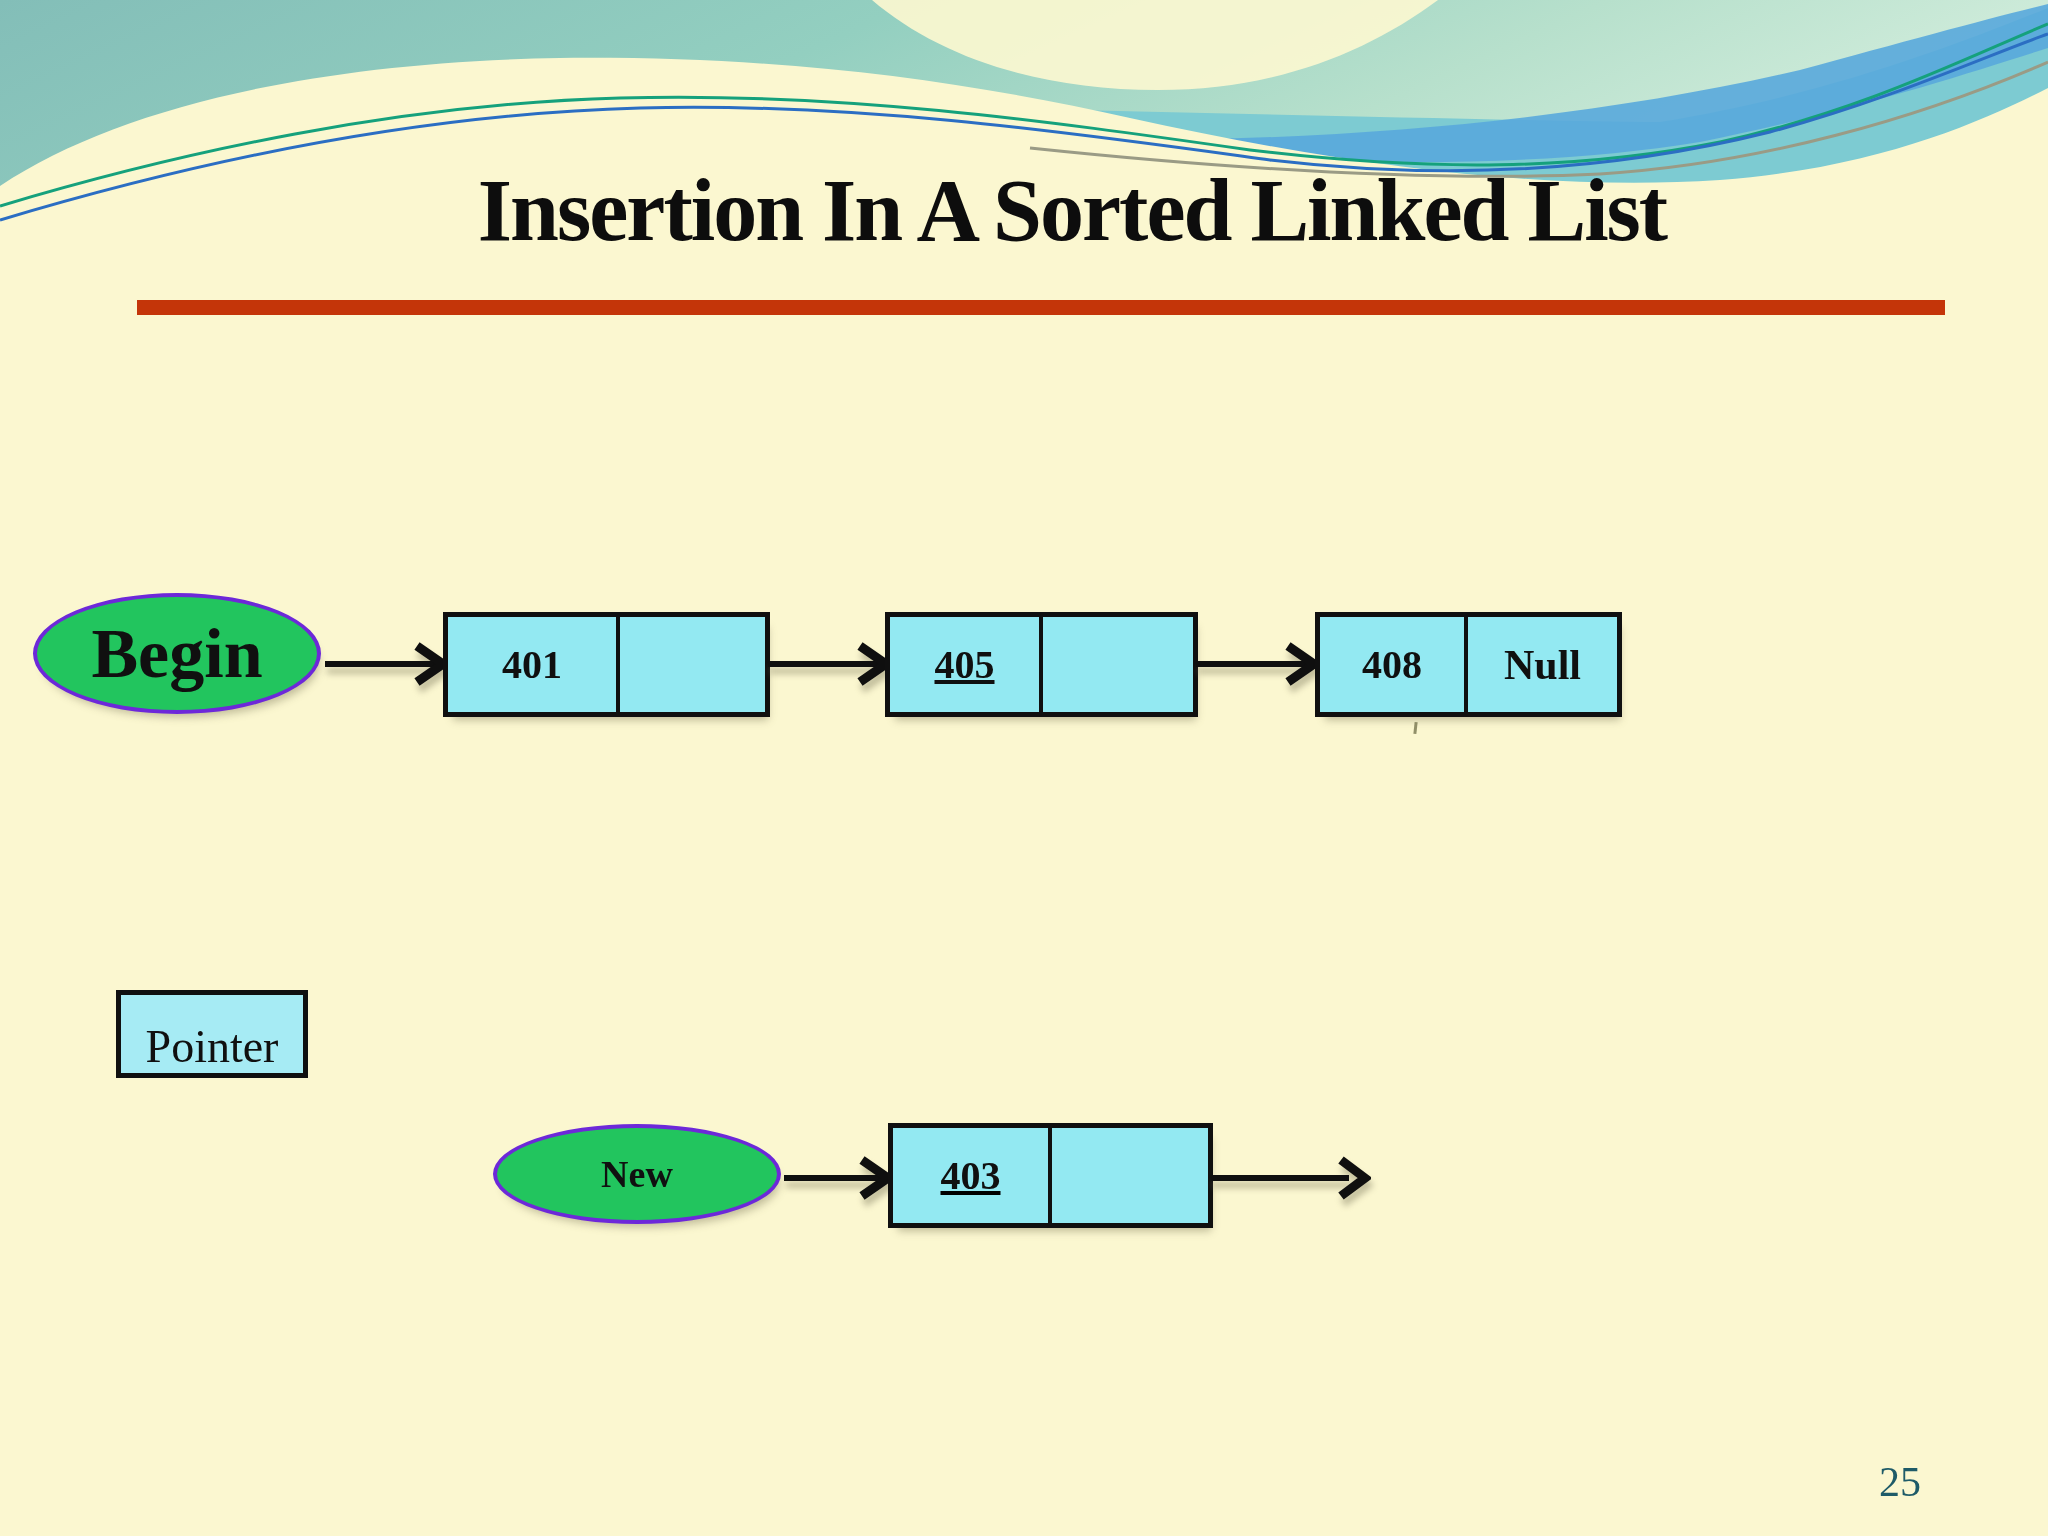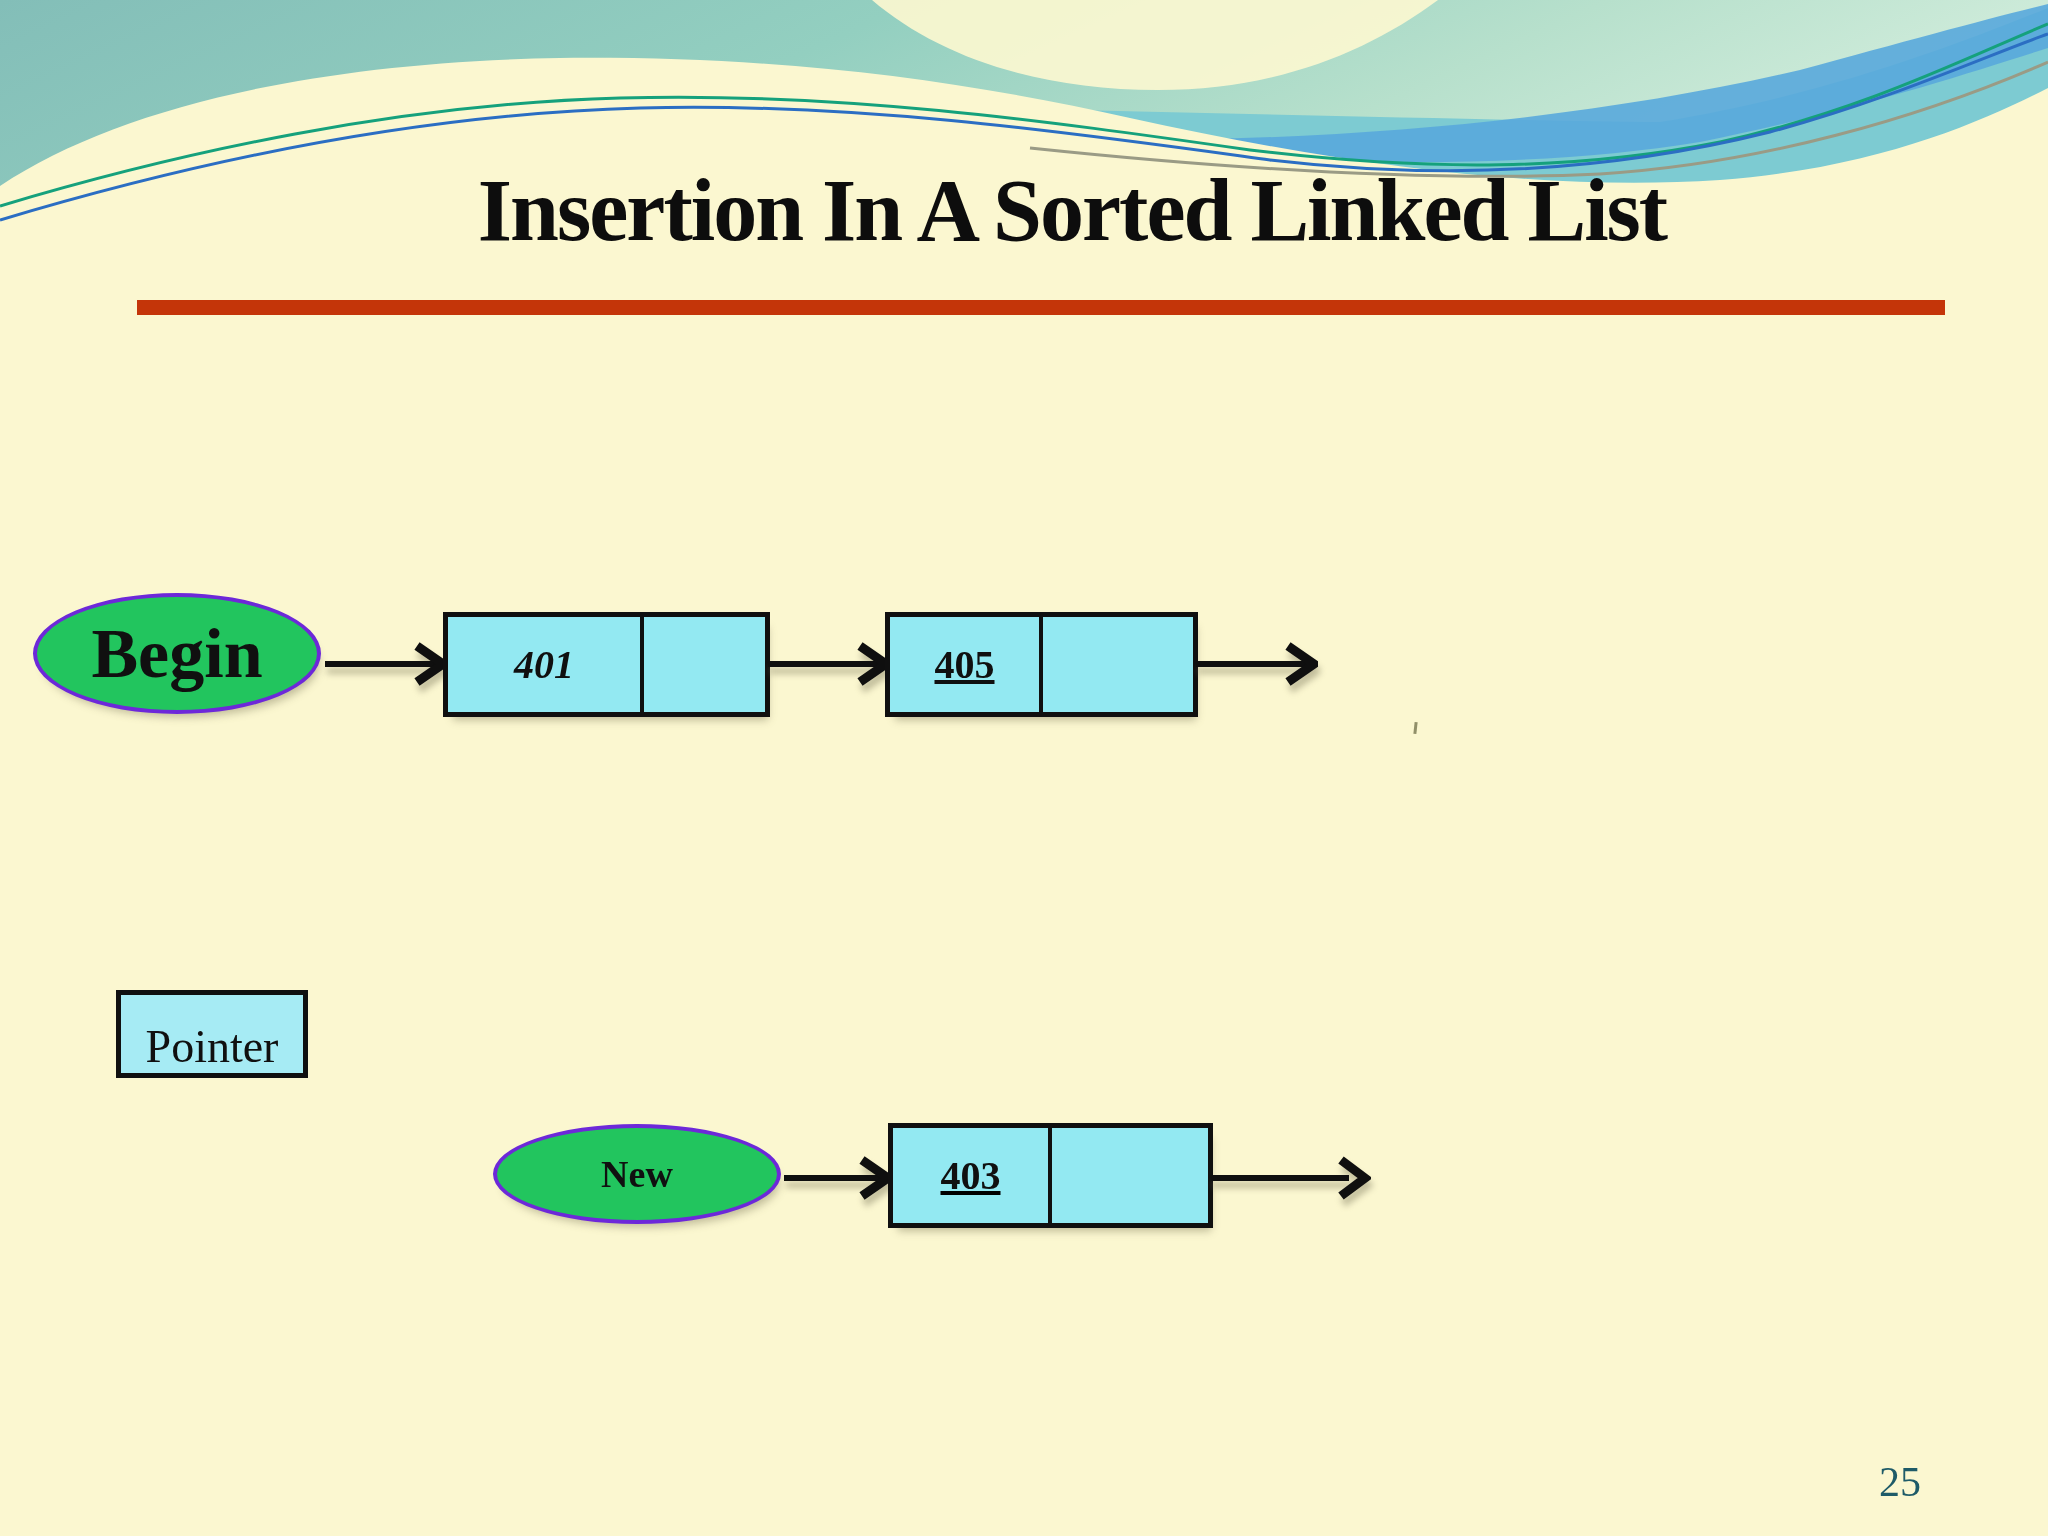--- a/index.html
+++ b/index.html
@@ -43,21 +43,21 @@
     border:5px solid #101010;background:#93E9F2;
     box-shadow:4px 9px 8px -6px rgba(120,115,85,.45);
   }
   .node .cell{
     display:flex;align-items:center;justify-content:center;
     font-weight:bold;font-size:40px;color:#101010;
     box-sizing:border-box;
   }
   .node .cell.data{border-right:4px solid #101010;}
   .node-401{left:443px;top:612px;width:317px;}
-  .node-401 .data{width:196px;font-style:italic;} .node-401 .next{flex:1;}
+  .node-401 .data{width:172px;} .node-401 .next{flex:1;}
   .node-405{left:885px;top:612px;width:303px;}
   .node-405 .data{width:153px;text-decoration:underline;} .node-405 .next{flex:1;}
   .node-408{left:1315px;top:612px;width:297px;}
   .node-408 .data{width:148px;} .node-408 .next{flex:1;font-size:42px;}
   .node-403{left:888px;top:1123px;width:315px;text-decoration:underline;}
   .node-403 .data{width:159px;} .node-403 .next{flex:1;}
 
   .pointer-box{
     position:absolute;left:116px;top:990px;width:182px;height:78px;
     border:5px solid #101010;background:#A6EBF4;
@@ -135,20 +135,24 @@
     <div class="cell next"></div>
   </div>
 
   <div class="arrow" style="left:1196px;top:640px;">
     <svg width="122" height="48" viewBox="0 0 122 48">
       <line x1="0" y1="24" x2="112" y2="24"></line>
       <polyline points="92,6 118,24 92,42"></polyline>
     </svg>
   </div>
 
+  <div class="node node-408">
+    <div class="cell data">408</div>
+    <div class="cell next">Null</div>
+  </div>
 
   <div class="stray-mark"></div>
 
   <div class="pointer-box">
     <span>Pointer</span>
   </div>
 
   <div class="ellipse ellipse-new">
     <span>New</span>
   </div>

